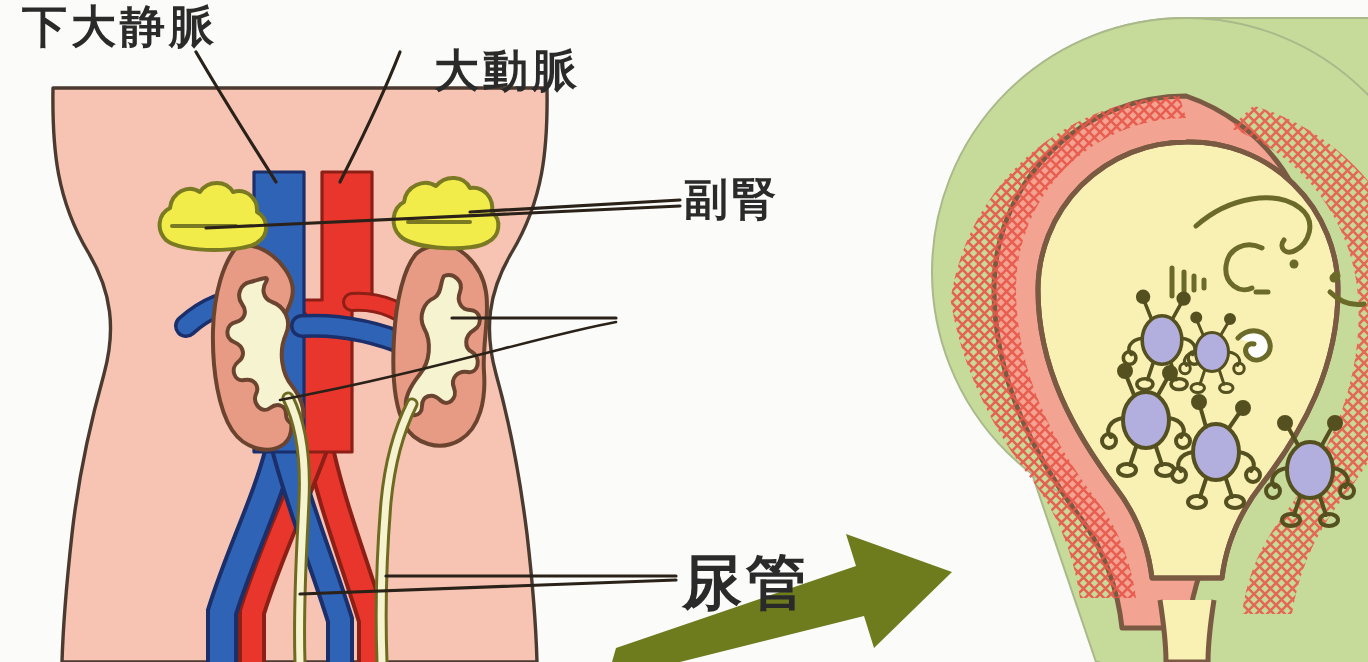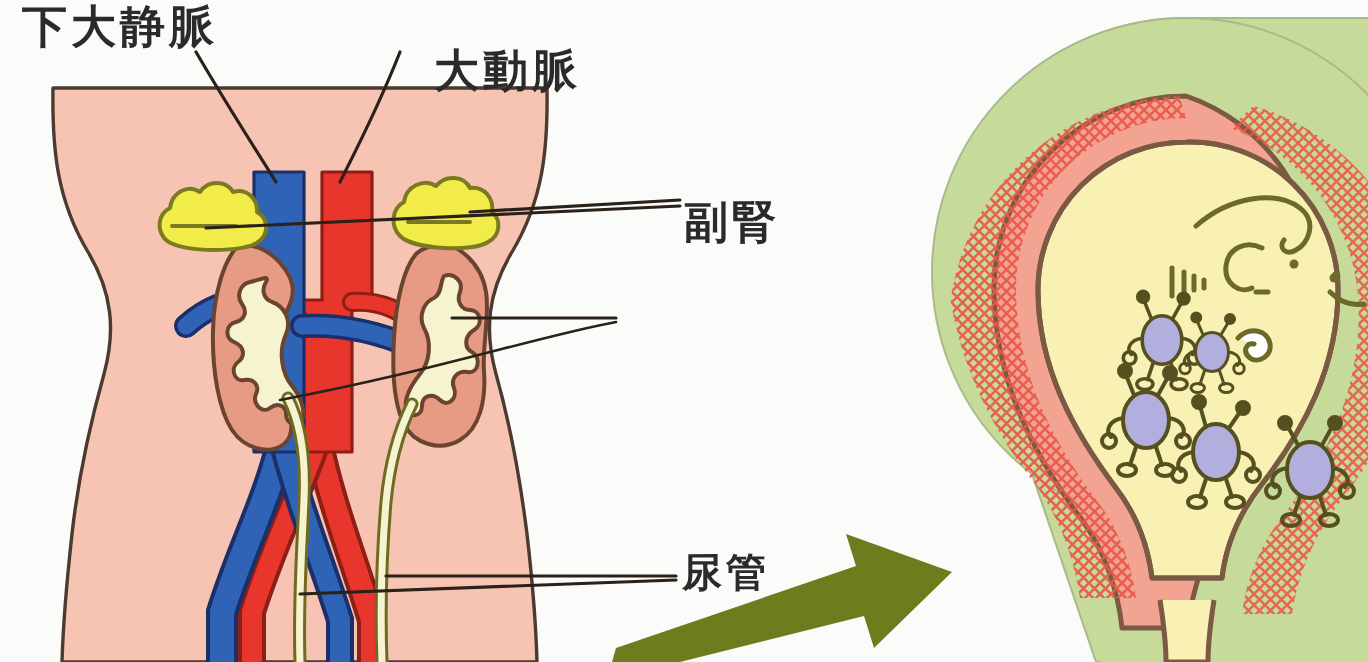--- a/index.html
+++ b/index.html
@@ -16,23 +16,23 @@
     color:#2a2a2a;
     font-family:"DejaVu Sans","Liberation Sans",sans-serif;
     font-weight:700;
     white-space:nowrap;
     letter-spacing:4px;
     line-height:1;
     -webkit-font-smoothing:antialiased;
   }
   #lbl-vena{left:22px;top:4px;font-size:45px;}
   #lbl-aorta{left:434px;top:4px;font-size:45px;margin-top:44px;}
-  #lbl-adrenal{left:684px;top:177px;font-size:44px;margin-top:23px;}
+  #lbl-adrenal{left:684px;top:177px;font-size:44px;}
   #lbl-kidney{left:626px;top:285px;font-size:44px;}
-  #lbl-ureter{left:682px;top:552px;font-size:40px;}
+  #lbl-ureter{left:682px;top:552px;font-size:60px;}
 </style>
 </head>
 <body>
 
 <div id="stage">
 
   <svg class="layer" viewBox="0 0 1368 662">
     <defs>
 
       <pattern id="hatch" width="11" height="11" patternUnits="userSpaceOnUse" patternTransform="rotate(0)">

